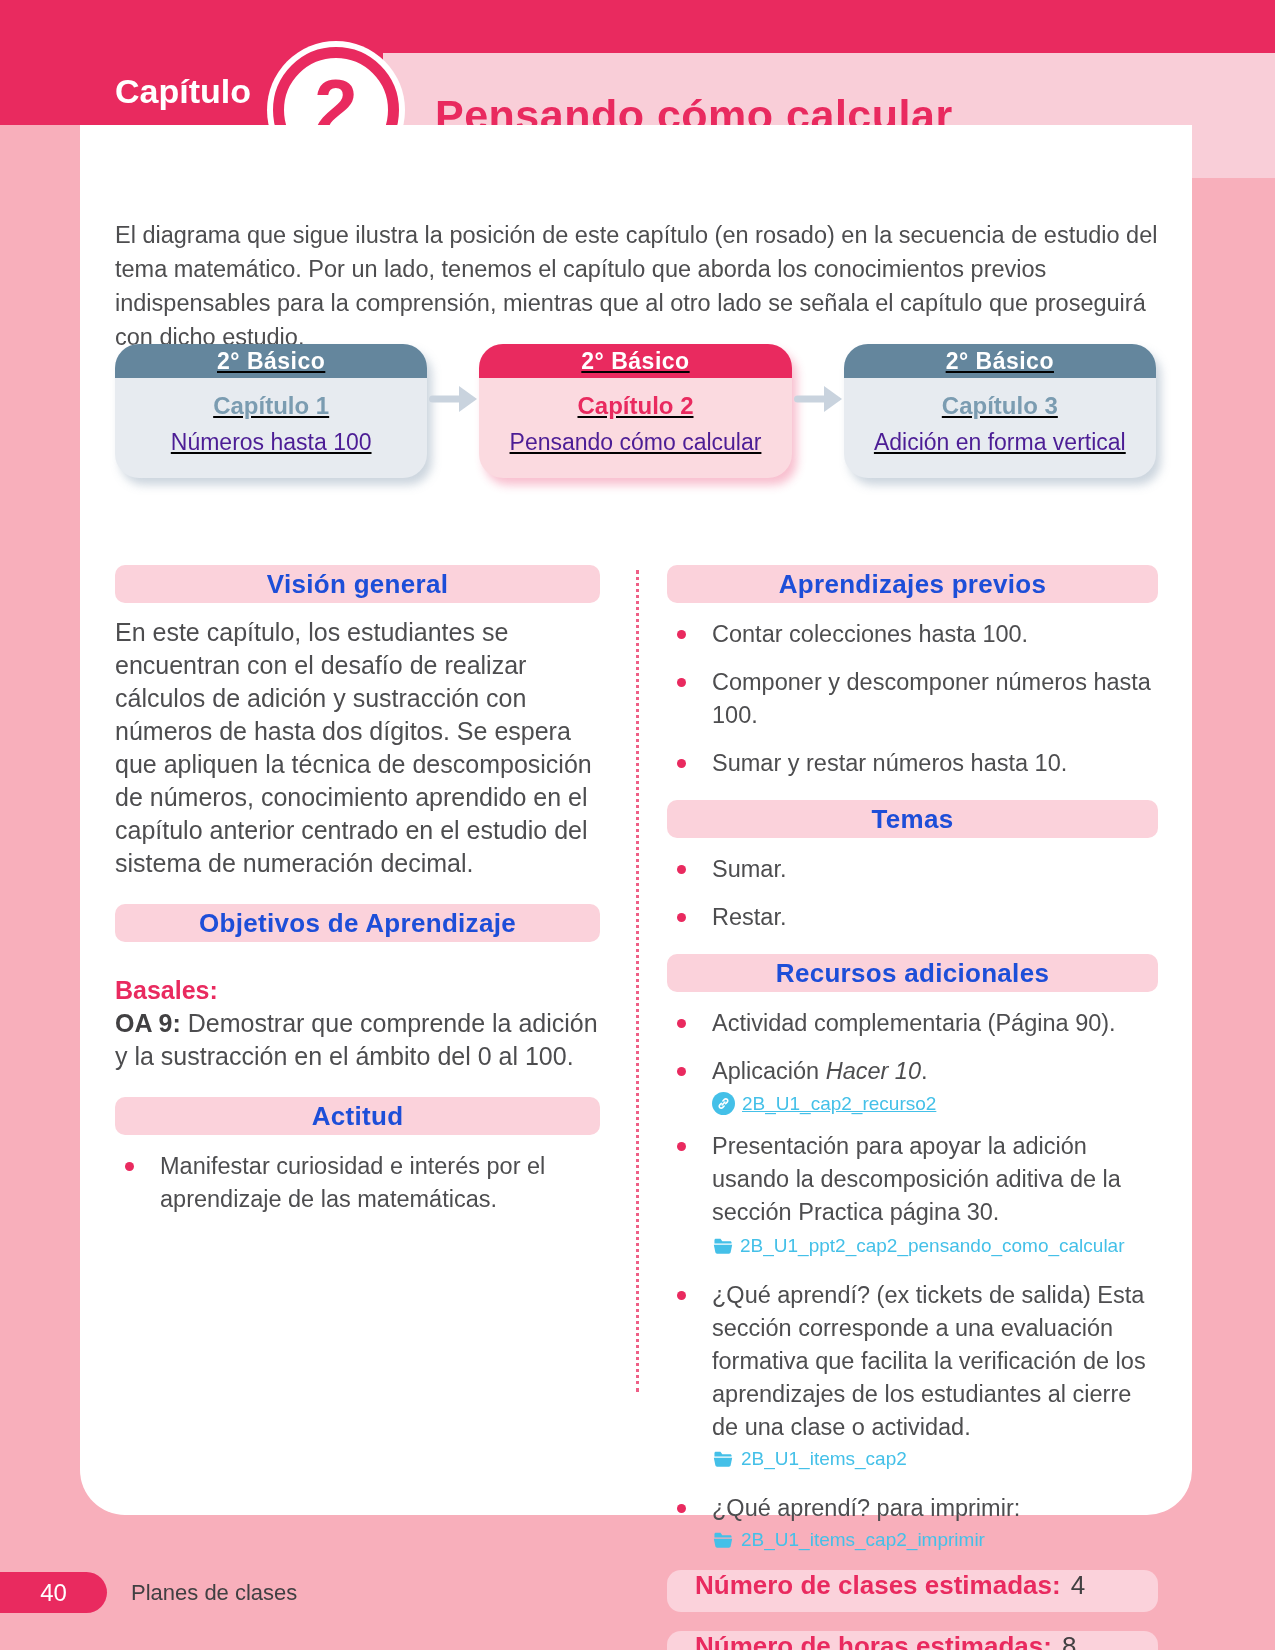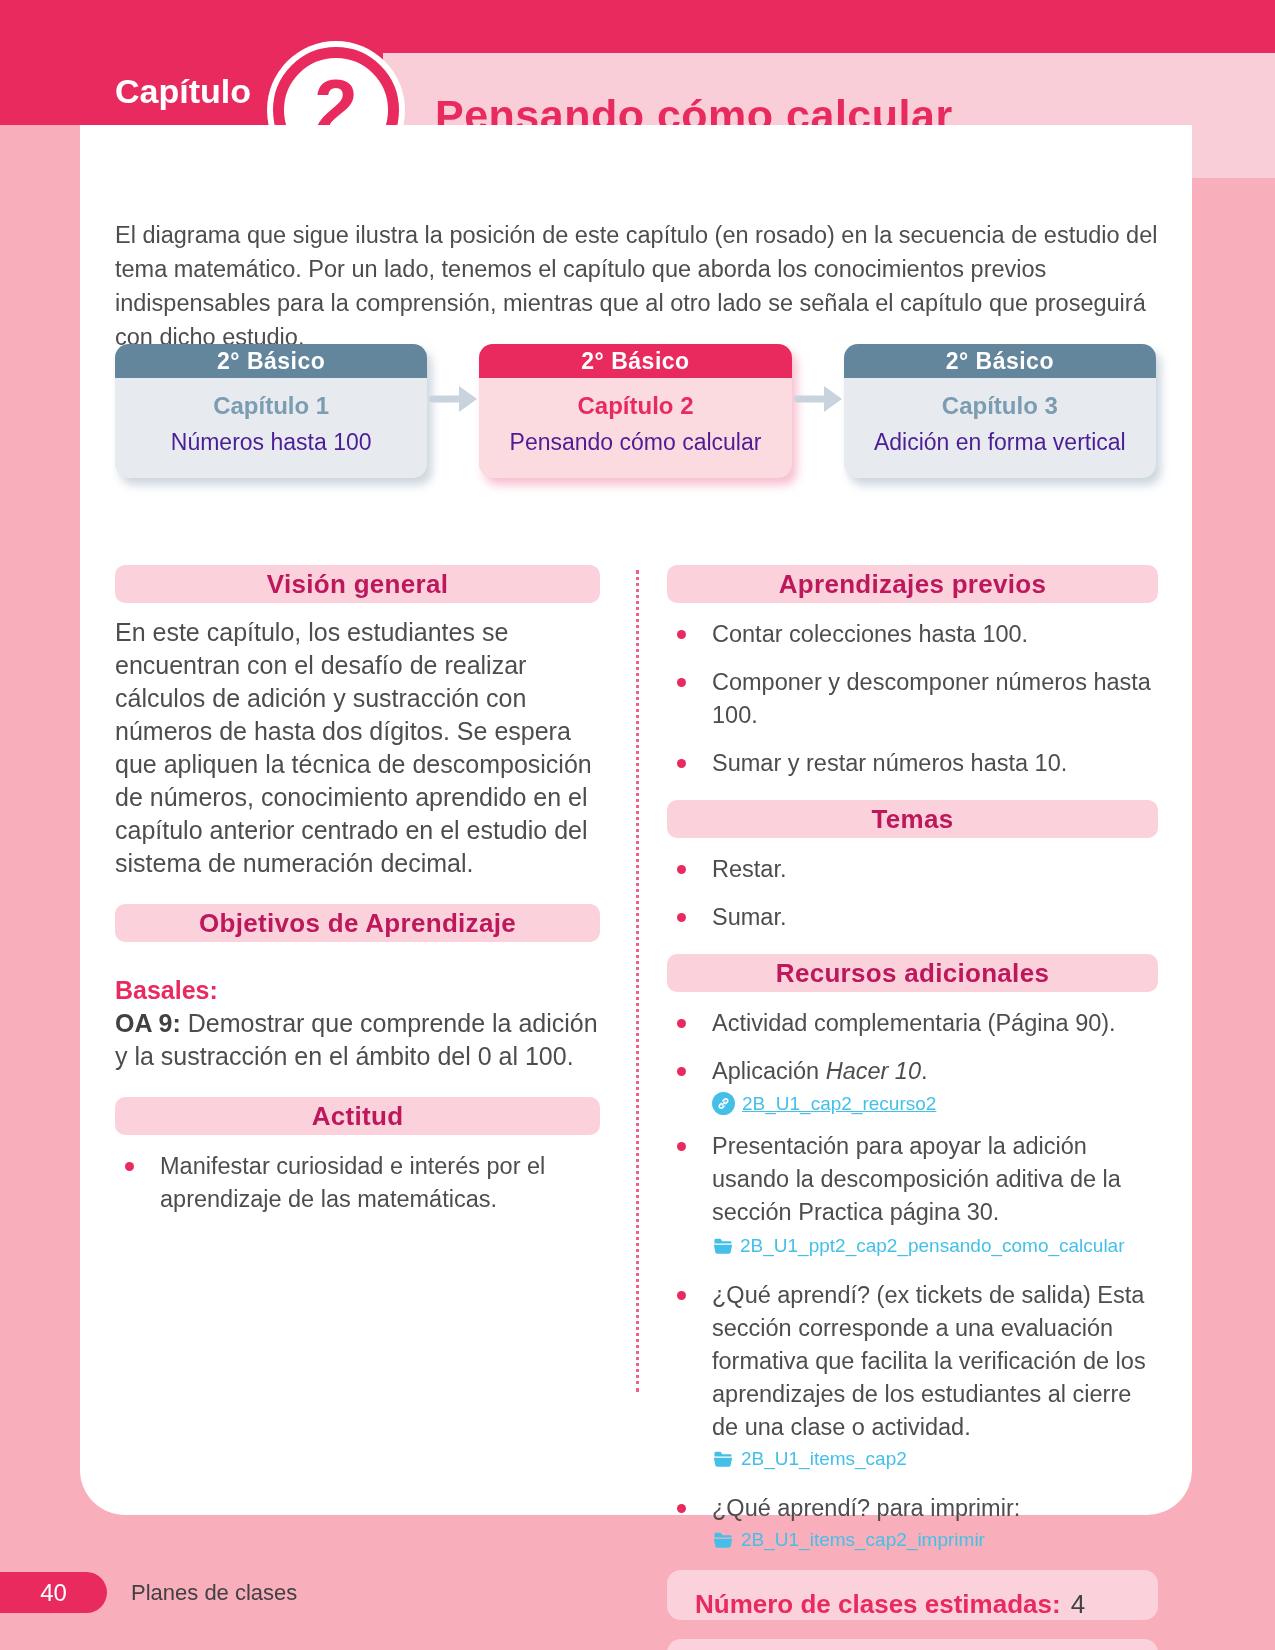--- a/index.html
+++ b/index.html
@@ -16,58 +16,58 @@
   .chapter-number{font-size:78px;font-weight:bold;color:#e92a5f;line-height:1;padding-bottom:6px;}
 
   
   .panel{position:absolute;left:80px;top:125px;width:1112px;height:1390px;background:#ffffff;border-radius:0 0 45px 45px;}
 
   
   .intro{position:absolute;left:115px;top:218px;width:1050px;font-size:23.5px;line-height:34px;color:#4d4d4f;margin:0;}
 
   
   .sequence{position:absolute;left:115px;top:344px;width:1041px;display:flex;align-items:flex-start;justify-content:space-between;}
-  .seq-box{width:336px;height:134px;border-radius:14px;overflow:hidden;box-shadow:5px 7px 10px rgba(110,135,160,.35);background:#e7ebf0;}
+  .seq-box{width:336px;height:134px;border-radius:24px;overflow:hidden;box-shadow:5px 7px 10px rgba(110,135,160,.35);background:#e7ebf0;text-decoration:underline;}
   .seq-box.highlight{background:#fbdae0;box-shadow:5px 7px 10px rgba(233,42,95,.30);}
   .seq-head{height:34px;background:#64869d;display:flex;align-items:center;justify-content:center;color:#ffffff;font-weight:bold;font-size:23px;letter-spacing:.5px;}
   .seq-box.highlight .seq-head{background:#e92a5f;}
   .seq-chapter{margin-top:14px;text-align:center;font-size:24px;font-weight:bold;color:#7b9cb1;}
   .seq-box.highlight .seq-chapter{color:#e92a5f;}
   .seq-name{margin-top:9px;text-align:center;font-size:23px;color:#4c1d95;}
   .seq-arrow{align-self:flex-start;margin-top:40px;}
   .seq-arrow svg{display:block;}
 
   
   .col{position:absolute;top:565px;}
   .col-left{left:115px;width:485px;}
   .col-right{left:667px;width:491px;}
   .divider{position:absolute;left:636px;top:570px;height:822px;border-left:3px dotted #ef5f86;}
 
-  .head-bar{background:#fbd2db;border-radius:10px;height:38px;display:flex;align-items:center;justify-content:center;font-size:26px;font-weight:bold;color:#be185d;letter-spacing:.3px;}
+  .head-bar{background:#fbd2db;border-radius:10px;height:38px;display:flex;align-items:center;justify-content:center;font-size:26px;font-weight:bold;color:#1d4ed8;letter-spacing:.3px;}
   .body-text{font-size:25px;line-height:33px;color:#4d4d4f;margin:13px 0 0 0;}
 
   .pink-strong{color:#e92a5f;font-weight:bold;}
   .dark-strong{color:#414042;font-weight:bold;}
   .mt24{margin-top:24px;}
   .mt30{margin-top:30px;}
 
   .bullet-row{display:flex;margin-top:15px;}
   .bullet{flex:0 0 auto;width:9px;height:9px;border-radius:50%;background:#e92a5f;margin:12px 0 0 10px;}
   .bullet-text{margin-left:26px;font-size:23.5px;line-height:33px;color:#4d4d4f;}
 
   
   .res-link{display:inline-flex;align-items:center;gap:6px;white-space:nowrap;vertical-align:baseline;}
   .link-row{margin:4px 0 0 45px;display:flex;align-items:center;gap:7px;}
   a.res-anchor{color:#44c0e8;font-size:19px;text-decoration:none;}
   a.res-anchor.underlined{text-decoration:underline;}
   .icon-circle{width:23px;height:23px;border-radius:50%;background:#44c0e8;display:inline-flex;align-items:center;justify-content:center;flex:0 0 auto;}
   .icon-folder{display:inline-flex;flex:0 0 auto;}
 
   
-  .num-bar{background:#fbd2db;border-radius:14px;height:50px;display:flex;align-items:flex-end;padding-left:28px;font-size:26px;margin-top:19px;}
+  .num-bar{background:#fbd2db;border-radius:14px;height:42px;display:flex;align-items:flex-start;padding-left:28px;font-size:26px;margin-top:19px;}
   .num-bar .label{color:#e92a5f;font-weight:bold;}
   .num-bar .value{color:#414042;margin-left:10px;}
 
   
   .footer-pill{position:absolute;left:0;top:1572px;width:107px;height:41px;background:#e92a5f;border-radius:0 21px 21px 0;display:flex;align-items:center;justify-content:center;color:#ffffff;font-size:24px;}
   .footer-label{position:absolute;left:131px;top:1580px;font-size:22px;color:#414042;}
 </style>
 </head>
 <body>
 
@@ -153,25 +153,25 @@
       <span class="bullet-text">Componer y descomponer números hasta 100.</span>
     </div>
     <div class="bullet-row">
       <span class="bullet"></span>
       <span class="bullet-text">Sumar y restar números hasta 10.</span>
     </div>
 
     <div class="head-bar" style="margin-top:20px;">Temas</div>
     <div class="bullet-row">
       <span class="bullet"></span>
+      <span class="bullet-text">Sumar.</span>
+    </div>
+    <div class="bullet-row">
+      <span class="bullet"></span>
       <span class="bullet-text">Restar.</span>
-    </div>
-    <div class="bullet-row">
-      <span class="bullet"></span>
-      <span class="bullet-text">Sumar.</span>
     </div>
 
     <div class="head-bar" style="margin-top:20px;">Recursos adicionales</div>
 
     <div class="bullet-row">
       <span class="bullet"></span>
       <span class="bullet-text">Actividad complementaria (Página 90).</span>
     </div>
 
     <div class="bullet-row">

